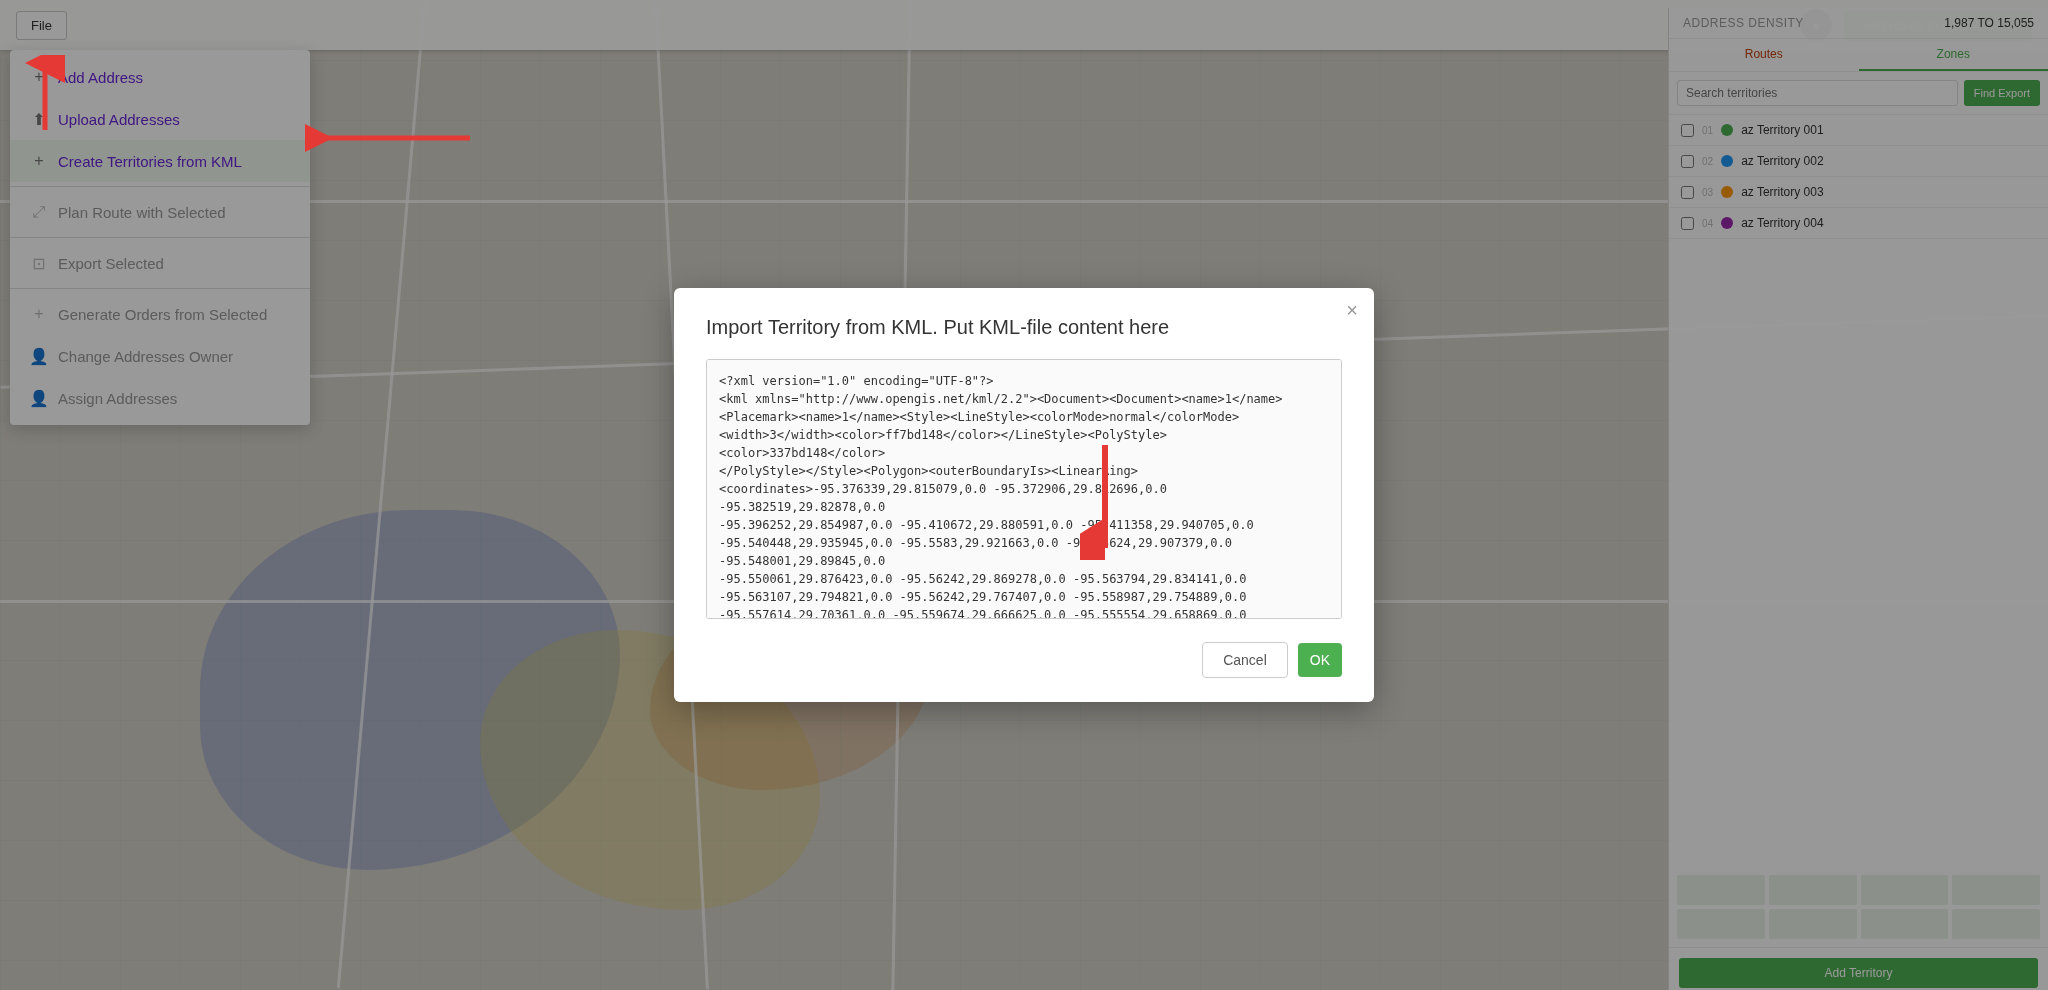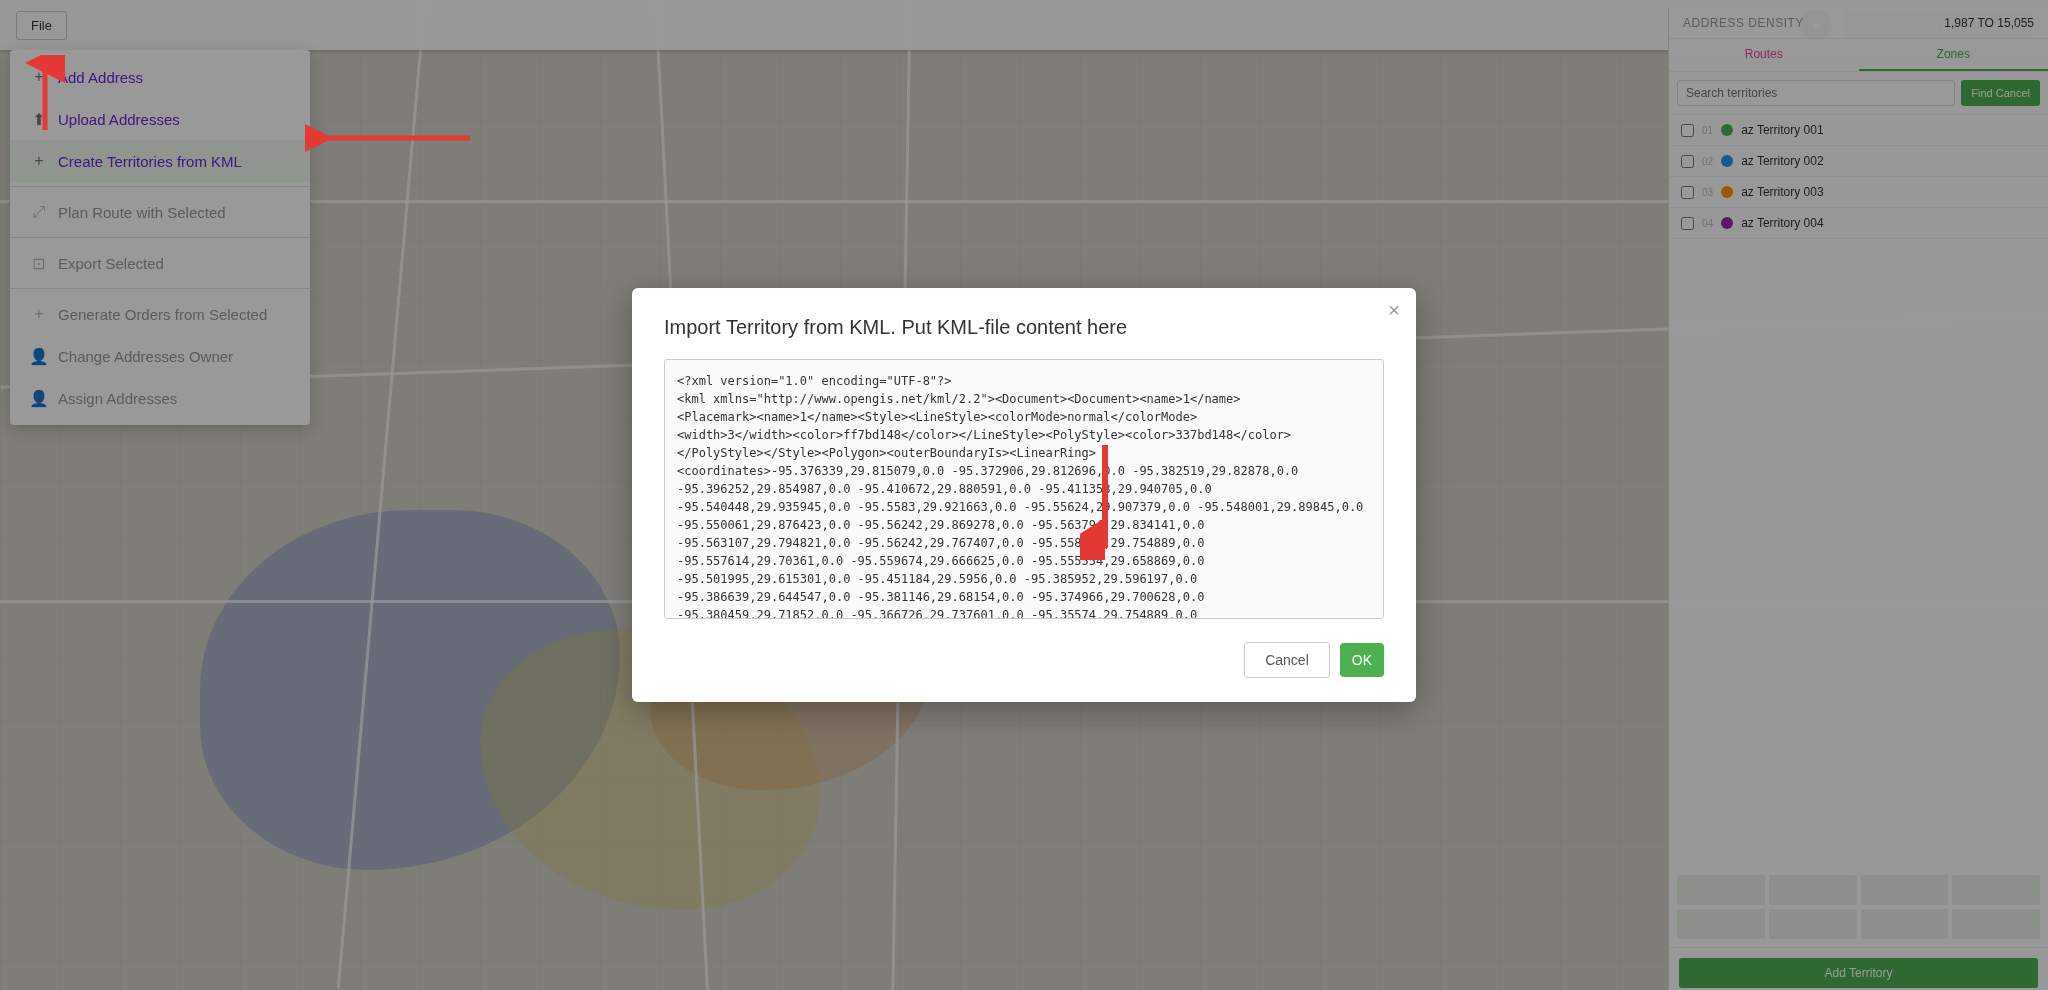--- a/index.html
+++ b/index.html
@@ -161,21 +161,21 @@
     .sidebar-value { font-size: 12px; color: #333; }
     .sidebar-tabs {
       display: flex;
       border-bottom: 1px solid #eee;
     }
     .sidebar-tab {
       flex: 1;
       padding: 8px;
       text-align: center;
       font-size: 12px;
-      color: #ec4899;
+      color: #c2410c;
       cursor: pointer;
       border-bottom: 2px solid transparent;
     }
     .sidebar-tab.active { color: #4caf50; border-bottom-color: #4caf50; }
     .sidebar-search {
       padding: 8px;
       border-bottom: 1px solid #eee;
       display: flex;
       gap: 6px;
     }
@@ -244,21 +244,21 @@
       background: rgba(0,0,0,0.4);
       z-index: 400;
       display: flex;
       align-items: center;
       justify-content: center;
     }
     .modal {
       background: white;
       border-radius: 6px;
       box-shadow: 0 8px 32px rgba(0,0,0,0.3);
-      width: 784px;
+      width: 700px;
       max-width: 90%;
       padding: 28px 32px 24px;
       position: relative;
     }
     .modal-title {
       font-size: 20px;
       color: #333;
       margin-bottom: 20px;
       font-weight: 400;
     }
@@ -414,21 +414,21 @@
   <div class="sidebar-header">
     <span class="sidebar-title">Address Density</span>
     <span class="sidebar-value">1,987 TO 15,055</span>
   </div>
   <div class="sidebar-tabs">
     <div class="sidebar-tab">Routes</div>
     <div class="sidebar-tab active">Zones</div>
   </div>
   <div class="sidebar-search">
     <input type="text" class="sidebar-search-input" placeholder="Search territories" style="">
-    <button class="sidebar-search-btn">Find Cancel</button>
+    <button class="sidebar-search-btn">Find Export</button>
   </div>
   <div class="territory-list" id="territory-list">
       <div class="territory-row">
       <input type="checkbox" style="">
       <span style="color:#bbb;font-size:10px;">01</span>
       <div class="territory-color-dot" style="background:#4caf50"></div>
       <span class="territory-name">az Territory 001</span>
     </div>
       <div class="territory-row">
       <input type="checkbox" style="">

